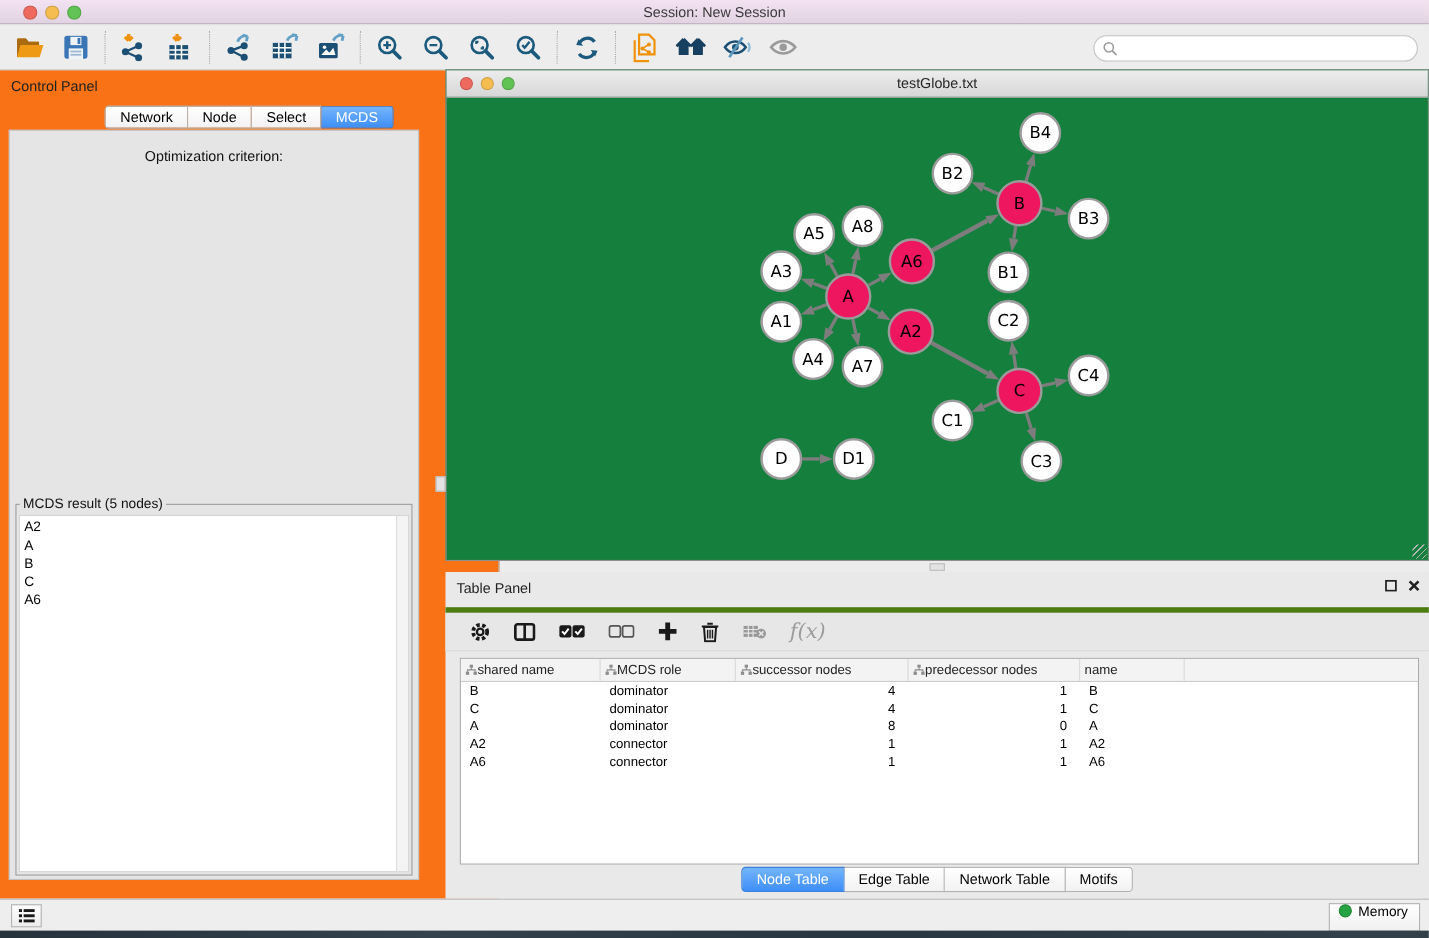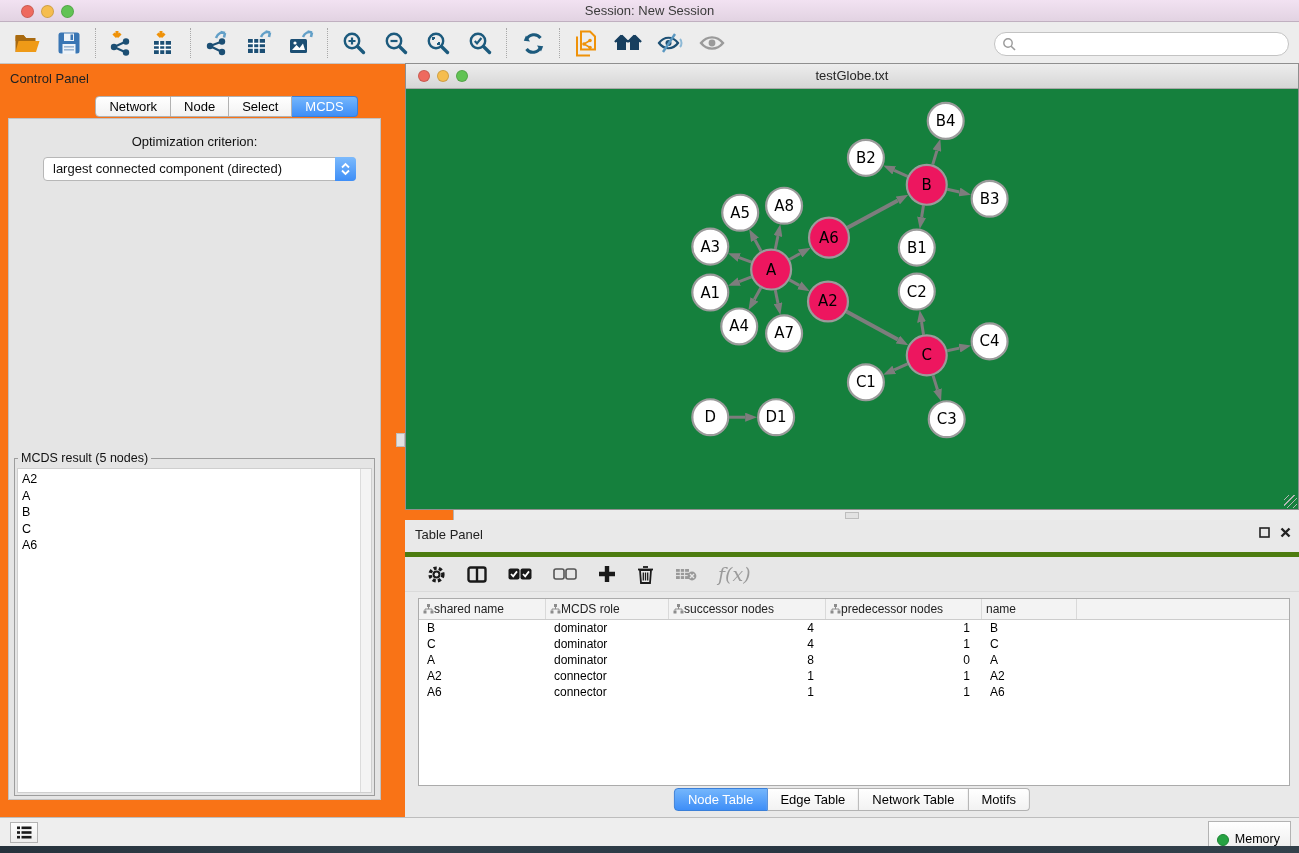--- a/index.html
+++ b/index.html
@@ -152,21 +152,21 @@
     background:#eeeeee; border-top:1px solid #bdbdbd;
   }
   .list-btn {
     position:absolute; left:10px; top:4px; width:28px; height:21px;
     background:linear-gradient(#fdfdfd,#ededed); border:1px solid #b3b3b3;
     display:flex; align-items:center; justify-content:center;
   }
   .memory-btn {
     position:absolute; right:8px; top:3px; height:26px; padding:0 10px 0 8px;
     background:linear-gradient(#ffffff,#f0f0f0); border:1px solid #b3b3b3;
-    display:flex; align-items:flex-end; gap:6px; font-size:12.5px; color:#000;
+    display:flex; align-items:flex-start; gap:6px; font-size:12.5px; color:#000;
   }
   .mem-dot { width:12px; height:12px; border-radius:50%; background:#27a343; border:1px solid #1d8534; }
   .desktop-strip {
     position:absolute; top:846px; left:0; width:1299px; height:7px;
     background:linear-gradient(90deg,#26323c,#33424d 30%,#283642 60%,#33414b);
   }
   svg { display:block; }
 </style>
 </head>
 <body>
@@ -382,29 +382,20 @@
     </span>
   </div>
   <div class="cp-tabs">
     <span class="seg first">Network</span>
     <span class="seg">Node</span>
     <span class="seg">Select</span>
     <span class="seg last active">MCDS</span>
   </div>
   <div class="cp-body">
     <div class="opt-label">Optimization criterion:</div>
-    <div class="criterion">
-      <span>largest connected component (directed)</span>
-      <span class="spinner">
-        <svg width="11" height="14" viewBox="0 0 11 14">
-            <path d="M2 5.5 L5.5 2 L9 5.5" fill="none" stroke="#fff" stroke-width="1.8"></path>
-            <path d="M2 8.5 L5.5 12 L9 8.5" fill="none" stroke="#fff" stroke-width="1.8"></path>
-          </svg>
-      </span>
-    </div>
     <div class="groupbox">
       <span class="groupbox-title">MCDS result (5 nodes)</span>
       <div class="result-list">
         <div class="result-item" style="margin-top:2px;">A2</div>
         <div class="result-item">A</div>
         <div class="result-item">B</div>
         <div class="result-item">C</div>
         <div class="result-item">A6</div>
         <div class="result-scroll"></div>
       </div>

